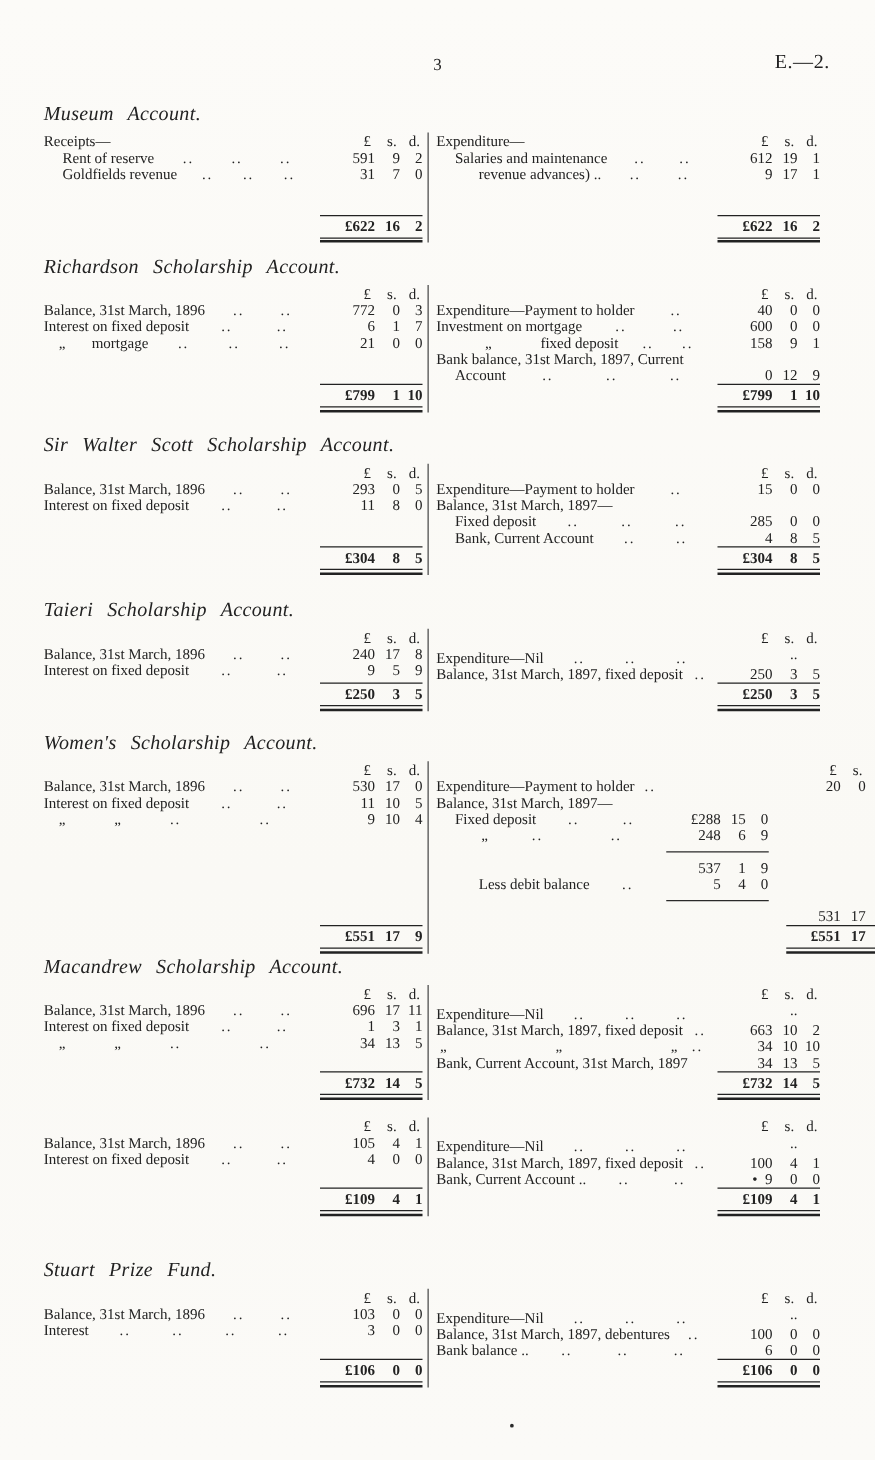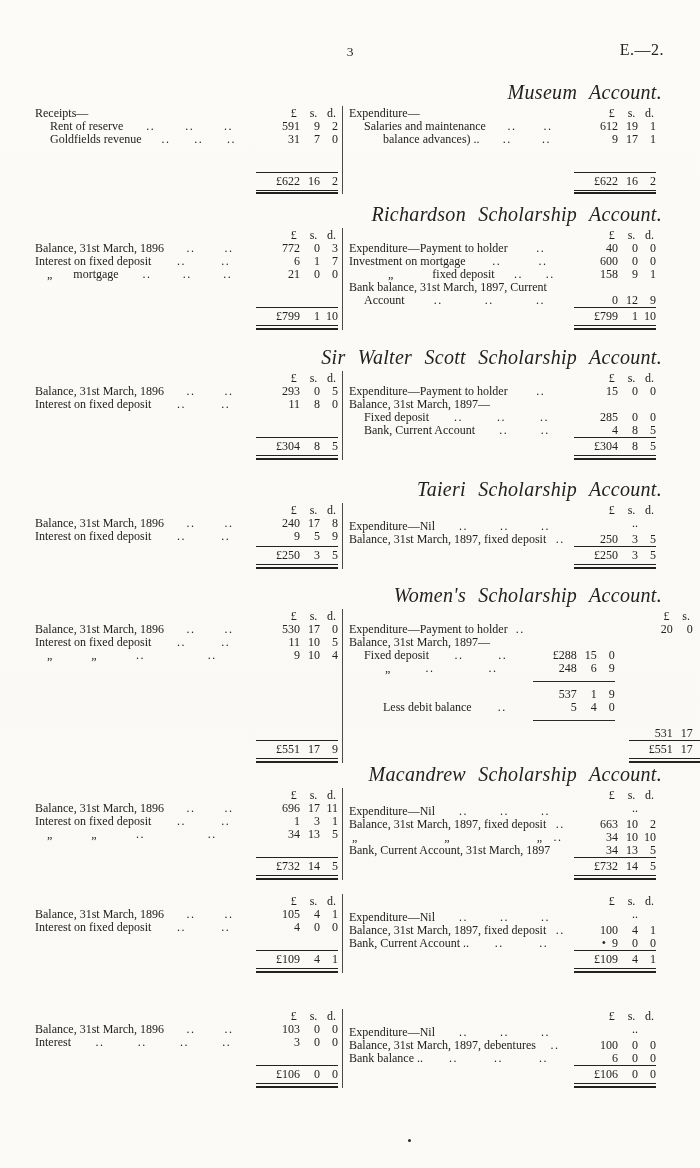--- a/index.html
+++ b/index.html
@@ -7,21 +7,21 @@
     width:700px;height:1168px;position:relative;overflow:hidden;
     background:linear-gradient(180deg,#fcfbf8 0%,#faf9f5 60%,#fbfaf7 100%);
     font-family:"Liberation Serif","DejaVu Serif",serif;
     color:#222;
   }
   .hdr-num{position:absolute;top:44px;left:330px;width:40px;text-align:center;font-size:13.5px;}
   .hdr-ref{position:absolute;top:41px;right:36px;font-size:16px;letter-spacing:.5px;}
 
   .account{position:absolute;left:35px;width:627px;}
   .account-title{
-    margin:0 0 6px 0;text-align:right;font-size:20px;font-weight:normal;
+    margin:0 0 6px 0;text-align:left;font-size:16px;font-weight:normal;
     font-style:italic;letter-spacing:.3px;word-spacing:7px;line-height:16px;
   }
   .account-body{display:grid;grid-template-columns:308px 1fr;}
   .half{display:flex;flex-direction:column;font-size:12px;}
   .half.left{border-right:1px solid #4a4a4a;padding-right:4px;}
   .half.right{padding-left:6px;padding-right:6px;}
 
   .row{display:flex;align-items:baseline;line-height:13px;min-height:13px;}
   .head-row{line-height:14px;min-height:14px;}
   .lbl{white-space:pre;flex:0 1 auto;}
@@ -33,21 +33,21 @@
   .money{display:flex;flex:0 0 82px;width:82px;justify-content:flex-end;}
   .m{display:inline-block;text-align:right;white-space:pre;}
   .m0{width:44px;}.m1{width:20px;}.m2{width:18px;}
   .m.hd{padding-right:2px;}
   .subcol{margin-right:14px;}
 
   .rule-row{height:5px;display:flex;align-items:center;}
   .rline{width:82px;flex:0 0 82px;border-top:1px solid #2a2a2a;height:0;}
 
   .vspacer{flex:1 1 auto;min-height:0;}
-  .total-row{align-items:center;}
+  .total-row{align-items:center;font-weight:bold;}
   .tblock{flex:0 0 82px;width:82px;}
   .rt{border-top:1px solid #222;margin-bottom:2px;}
   .rd{margin-top:2px;height:1.5px;border-top:1px solid #222;border-bottom:2px solid #222;}
 
   .ink-dot{position:absolute;left:408px;top:1139px;width:3px;height:3px;border-radius:50%;background:#2a2a2a;}
 
   
   #accounts .account:nth-child(1){top:84px;}  #accounts .account:nth-child(1) .account-body{height:88px;}
   #accounts .account:nth-child(2){top:206px;} #accounts .account:nth-child(2) .account-body{height:96px;}
   #accounts .account:nth-child(3){top:349px;} #accounts .account:nth-child(3) .account-body{height:86px;}
@@ -133,21 +133,21 @@
               <span class="dotpair">..</span>
               <span class="dotpair">..</span>
             </span>
             <div class="money">
               <span class="m m0">612</span>
               <span class="m m1">19</span>
               <span class="m m2">1</span>
             </div>
           </div>
           <div class="row">
-            <span class="lbl ind2">balance advances) ..</span>
+            <span class="lbl ind2">revenue advances) ..</span>
             <span class="dots">
               <span class="dotpair">..</span>
               <span class="dotpair">..</span>
             </span>
             <div class="money">
               <span class="m m0">9</span>
               <span class="m m1">17</span>
               <span class="m m2">1</span>
             </div>
           </div>
@@ -943,20 +943,21 @@
                 <span class="m m1">4</span>
                 <span class="m m2">1</span>
               </div>
               <div class="rd"></div>
             </div>
           </div>
         </div>
       </div>
     </section>
     <section class="account">
+      <h2 class="account-title">Stuart Prize Fund.</h2>
       <div class="account-body">
         <div class="half left">
           <div class="row head-row">
             <span class="lbl"></span>
             <span class="dots"></span>
             <div class="money">
               <span class="m m0 hd">£</span>
               <span class="m m1 hd">s.</span>
               <span class="m m2 hd">d.</span>
             </div>

